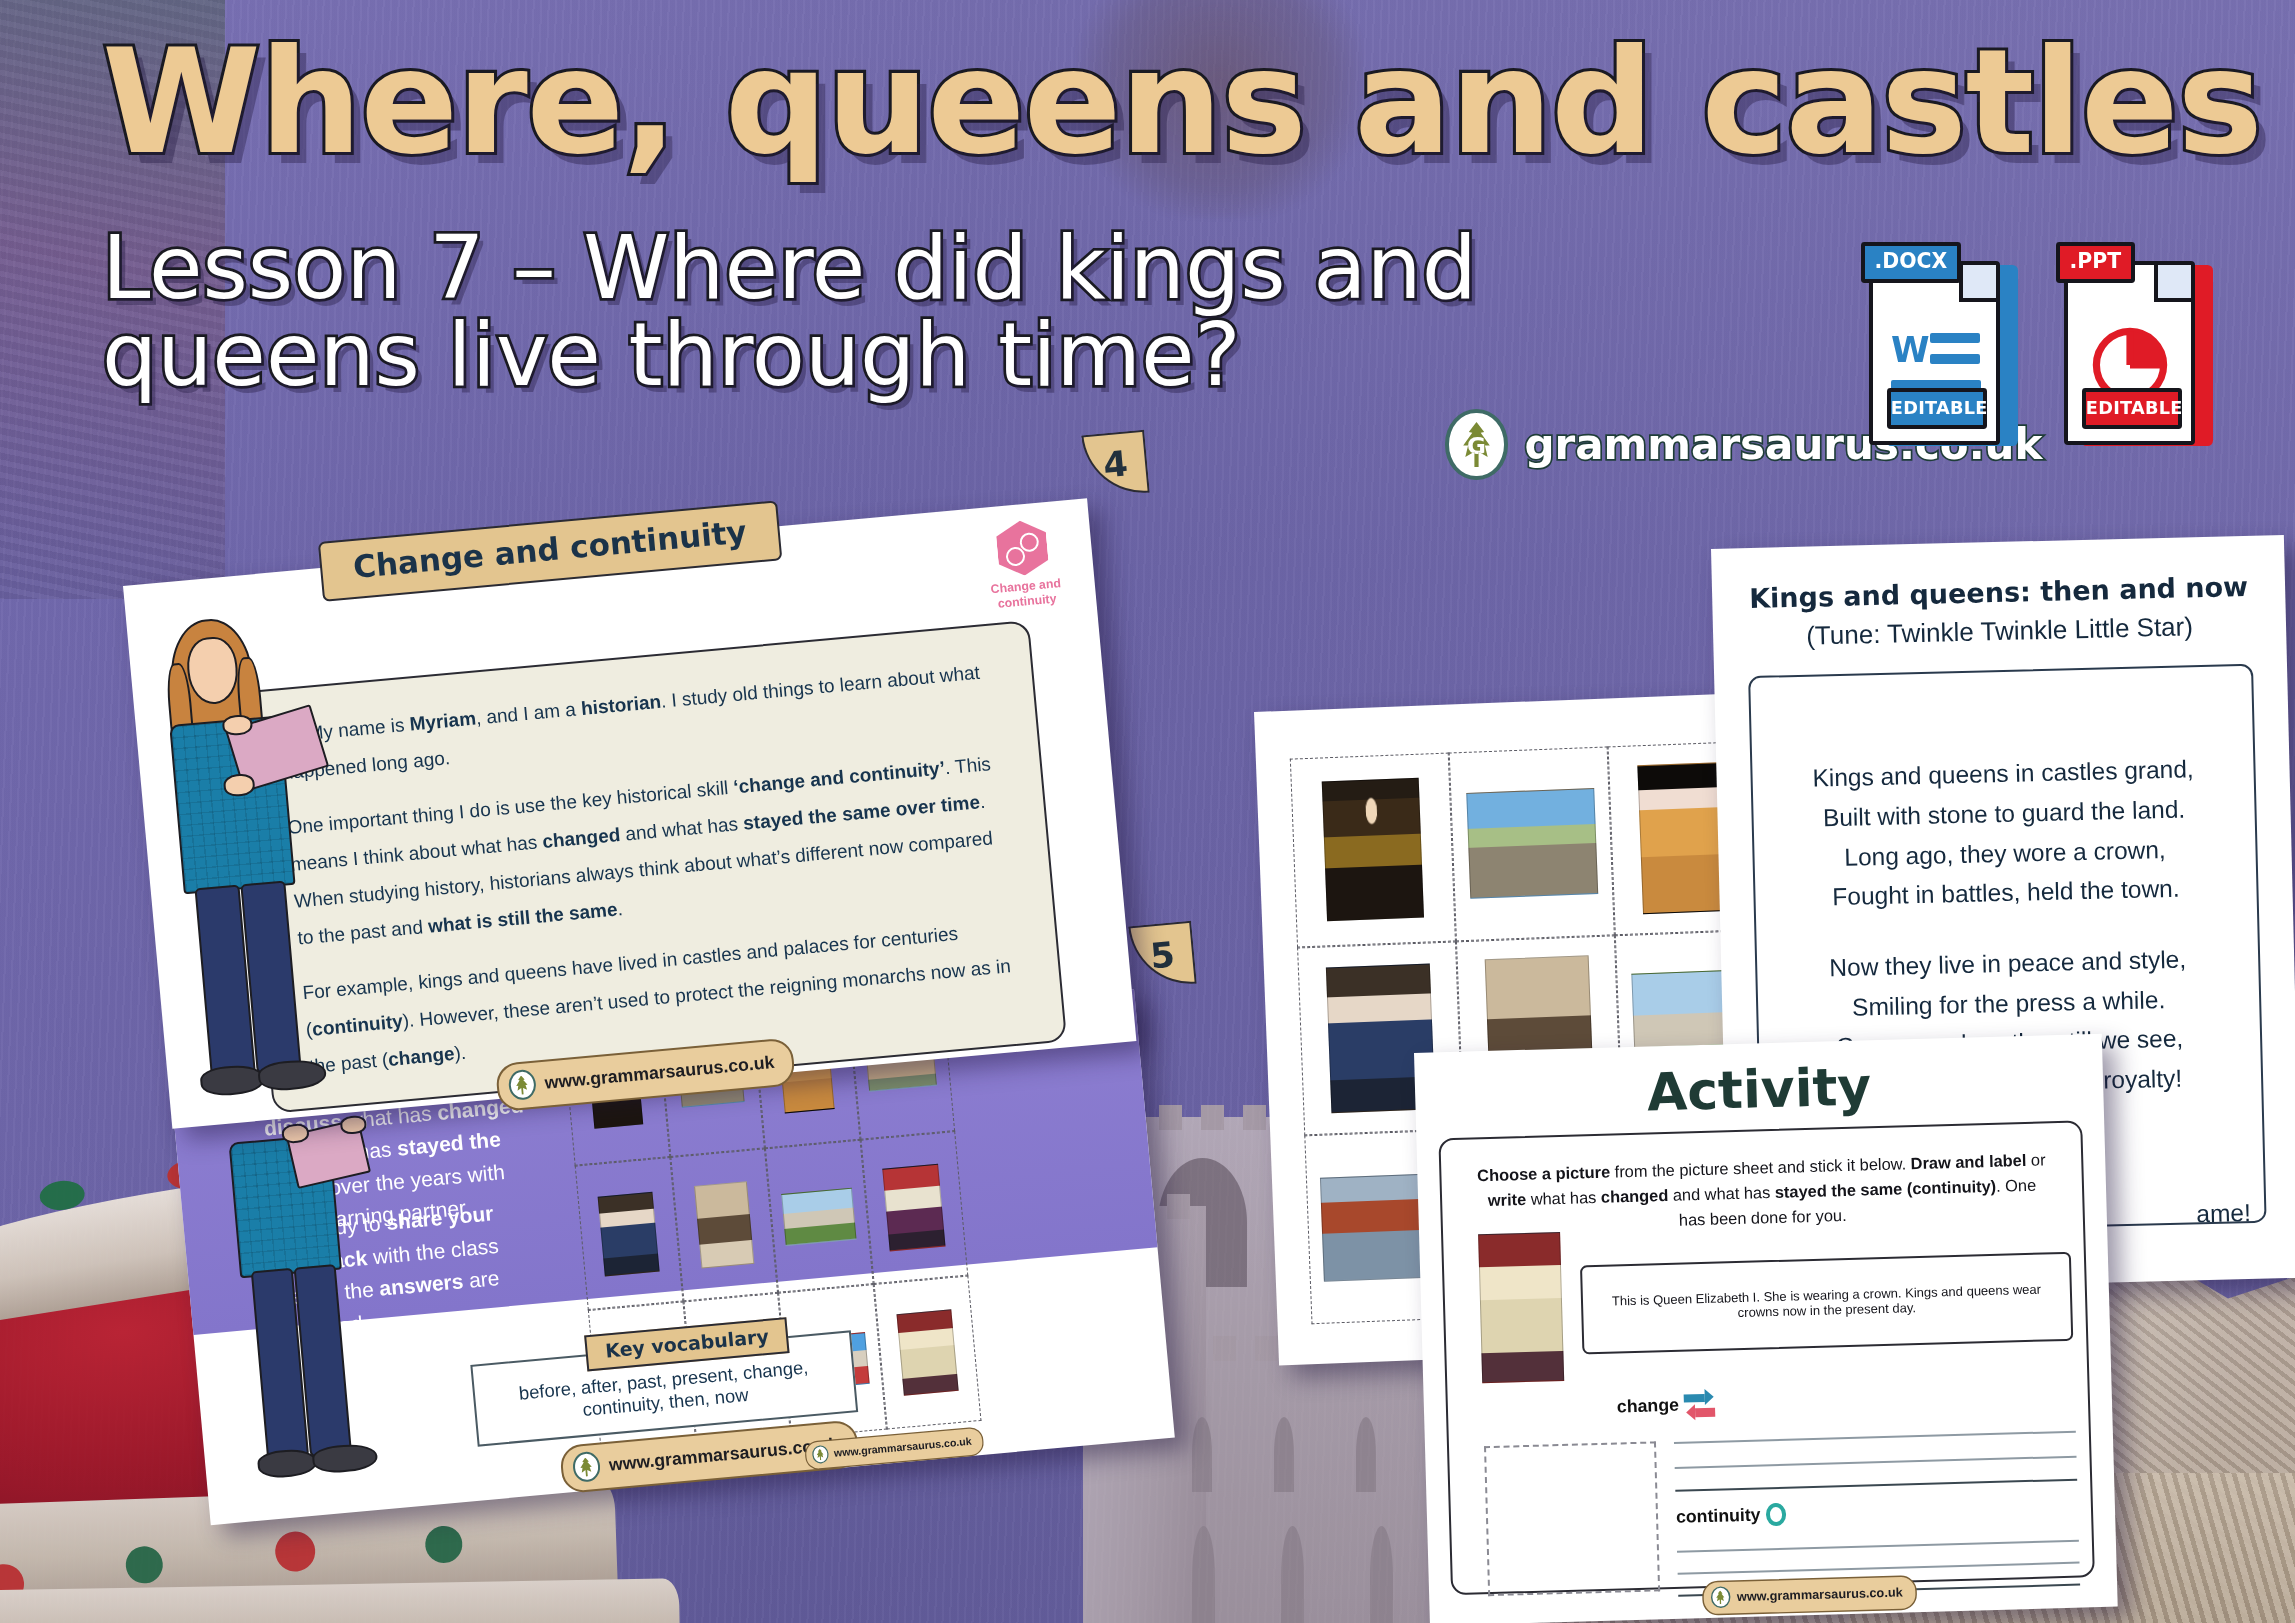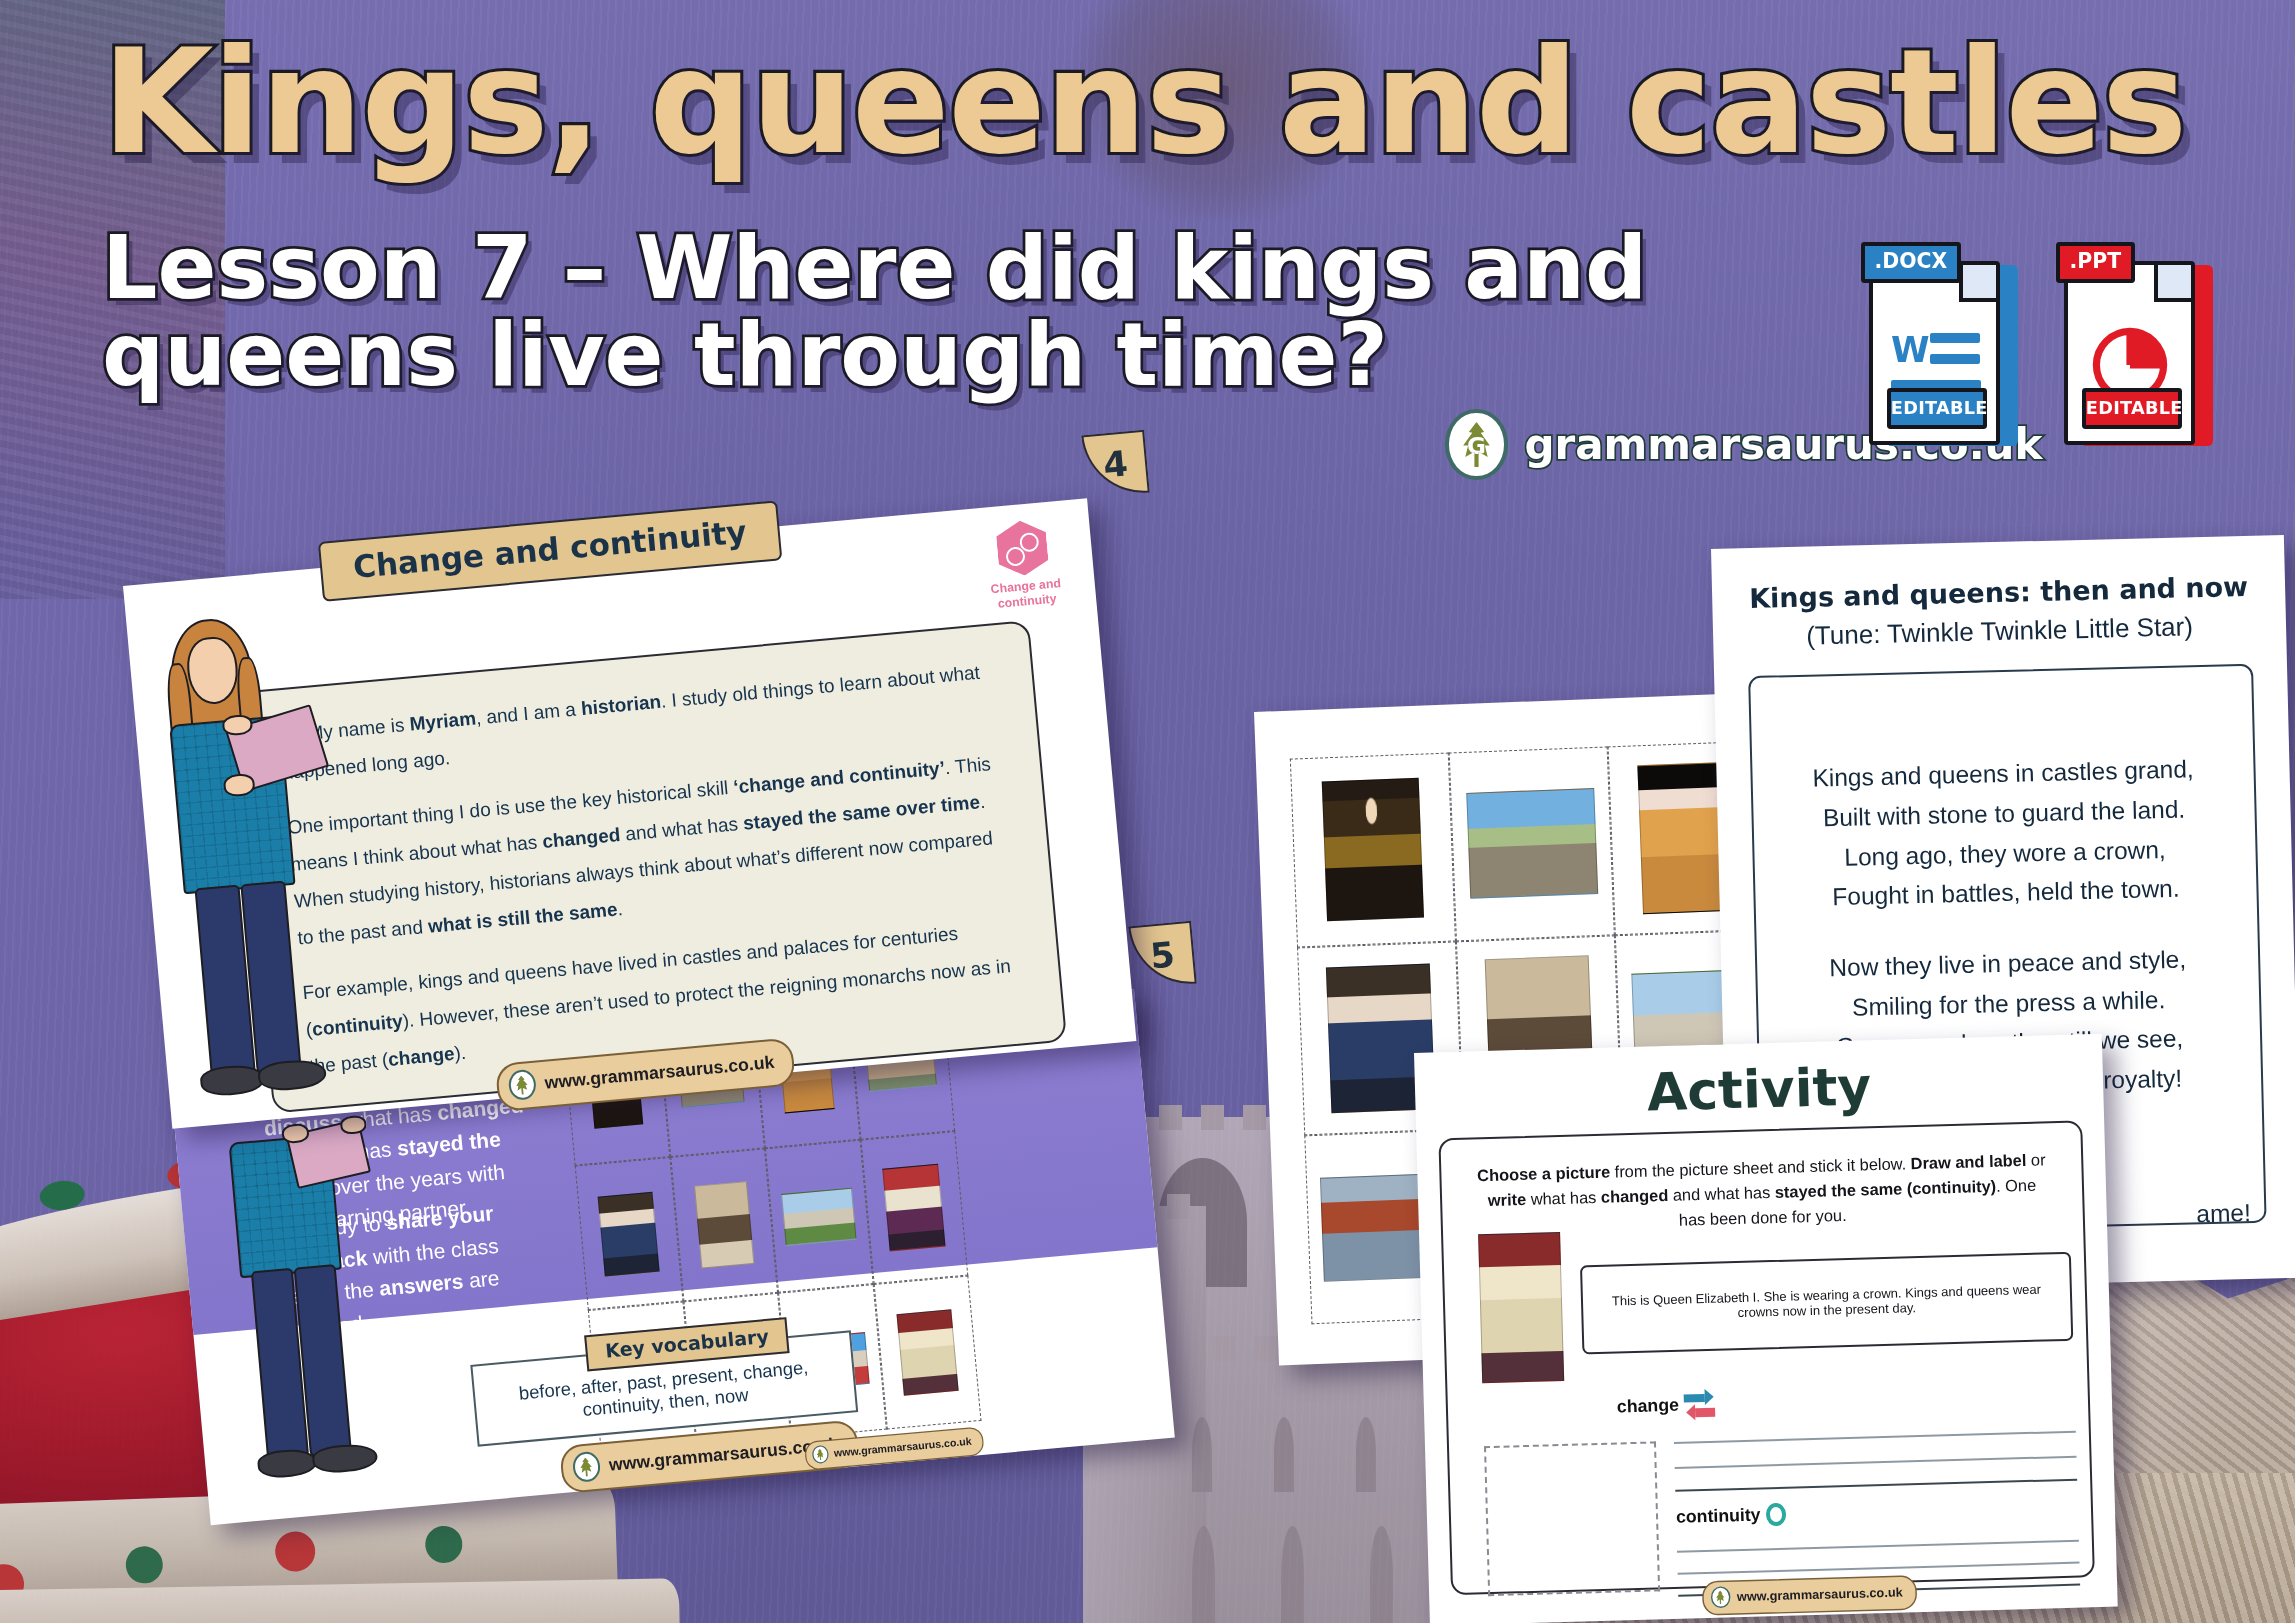--- a/index.html
+++ b/index.html
@@ -118,21 +118,21 @@
     font-size: 144px; font-weight: 700; letter-spacing: -1.4px;
     color: #edca94;
     -webkit-text-stroke: 6.1px #1a1a22;
     paint-order: stroke fill;
     text-shadow: 9.5px 11px 0 rgba(40,30,70,.40);
     white-space: nowrap;
   }
   .subtitle {
     position: absolute; left: 102px; top: 225px;
     font-family: "DejaVu Sans", sans-serif;
-    font-size: 87px; font-weight: 700; line-height: 1.0;
+    font-size: 87px; font-weight: 400; line-height: 1.0;
     color: #ffffff;
     -webkit-text-stroke: 5.5px #1a1a22;
     paint-order: stroke fill;
     text-shadow: 6.1px 6.8px 0 rgba(40,30,70,.40);
     white-space: pre-line;
   }
   
   .gs-inline {
     position: absolute; left: 1445px; top: 409px;
     display: flex; align-items: center; gap: 16.4px;
@@ -368,21 +368,21 @@
     <div class="gem" style="left:354px; bottom:104px; width:40px; height:40px; background:#bf3330;"></div>
     <div class="gem" style="left:504px; bottom:97px; width:37px; height:37px; background:#2a6b46;"></div>
     <div class="crown-band2"></div>
   </div>
 
   <div class="bg-carving"></div>
   <div class="bg-carving2"></div>
 </div>
 
 <div id="header">
-  <div class="title">Kings, queens and castles</div>
+  <div class="title">Where, queens and castles</div>
   <div class="subtitle">Lesson 7 – Where did kings and
 queens live through time?</div>
 
   <div class="gs-inline">
     <div class="gs-shield">
       <div class="gs-leaf">
           <span class="gs-g">G</span>
         </div>
     </div>
     <div class="gs-text">grammarsaurus.co.uk</div>

